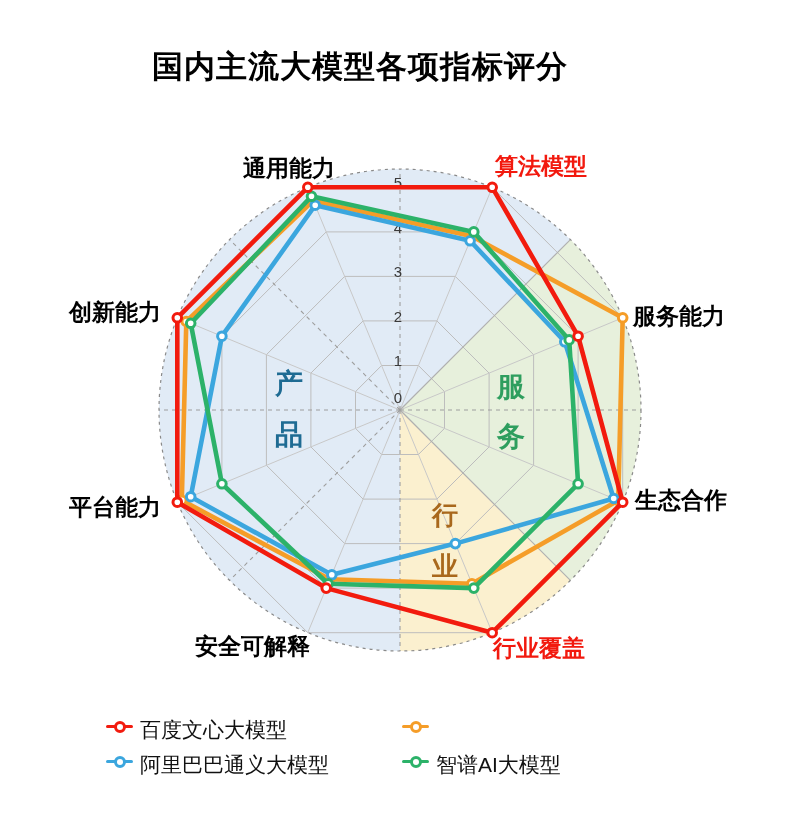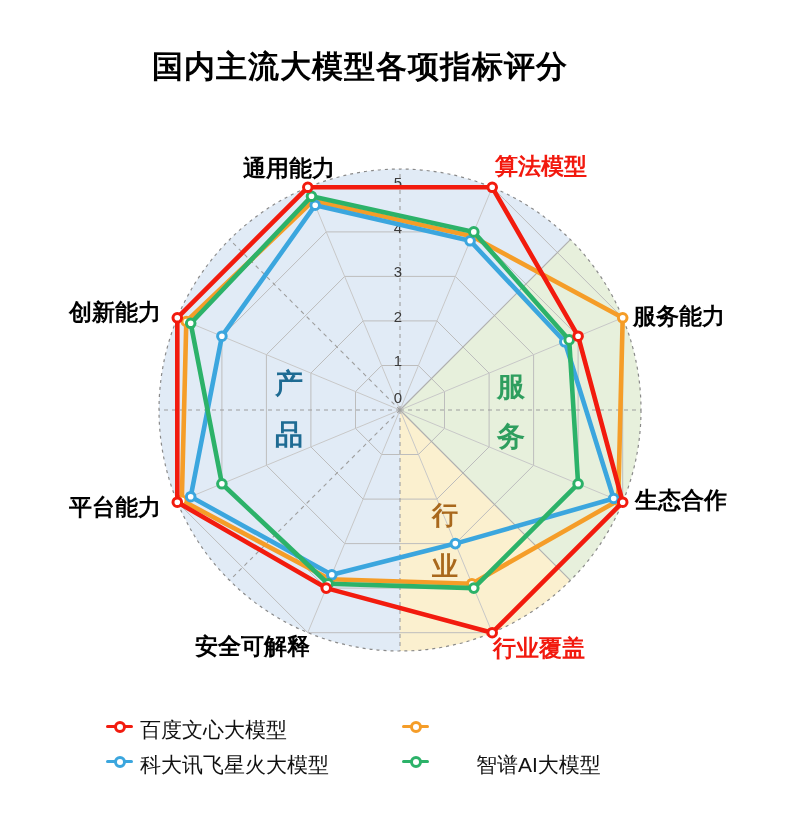--- a/index.html
+++ b/index.html
@@ -126,23 +126,23 @@
         <span class="legend-icon">
           <span class="legend-line" style="background: rgb(245, 157, 40);"></span>
           <span class="legend-ring" style="border-color: rgb(245, 157, 40);"></span>
         </span>
       </div>
       <div class="legend-item" style="left: 106px; top: 747px;">
         <span class="legend-icon">
           <span class="legend-line" style="background: rgb(59, 166, 222);"></span>
           <span class="legend-ring" style="border-color: rgb(59, 166, 222);"></span>
         </span>
-        <span class="legend-label">科大讯飞星火大模型</span>
+        <span class="legend-label">阿里巴巴通义大模型</span>
       </div>
-      <div class="legend-item" style="left: 402px; top: 747px; gap: 40px;">
+      <div class="legend-item" style="left: 402px; top: 747px;">
         <span class="legend-icon">
           <span class="legend-line" style="background: rgb(44, 178, 105);"></span>
           <span class="legend-ring" style="border-color: rgb(44, 178, 105);"></span>
         </span>
         <span class="legend-label">智谱AI大模型</span>
       </div>
     </div>
 </div>
 
 </body></html>

